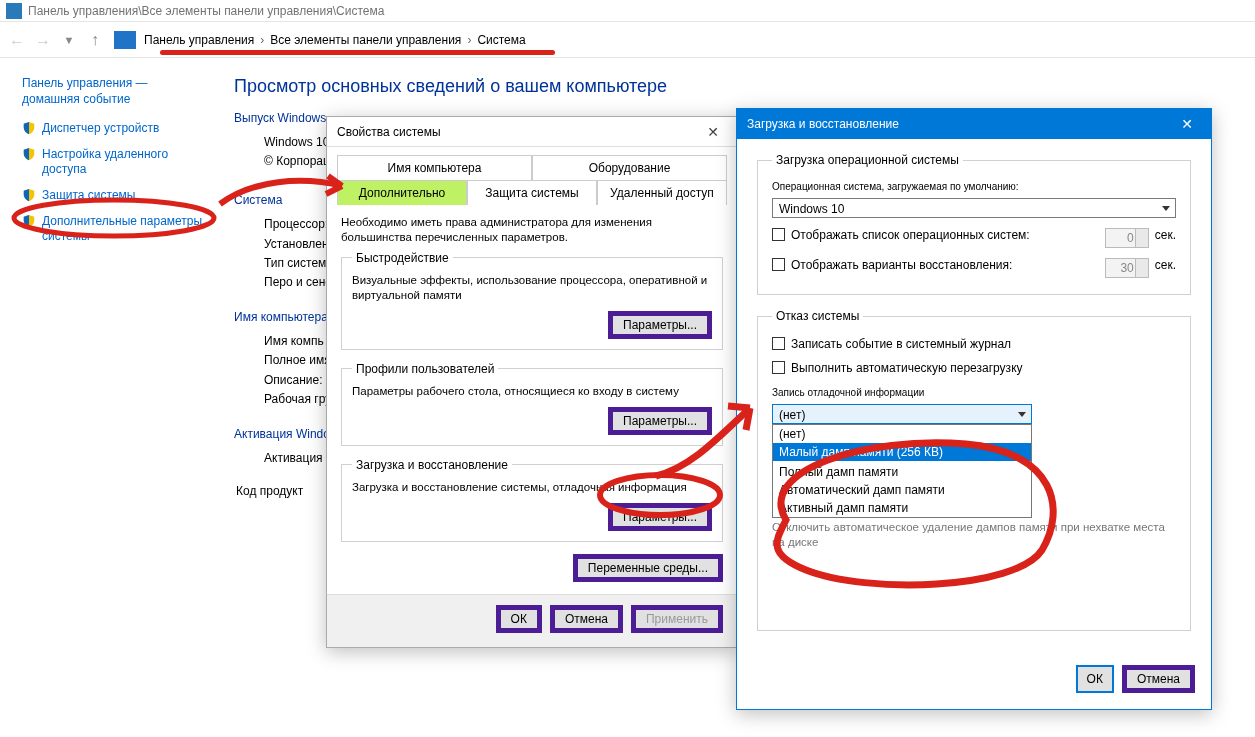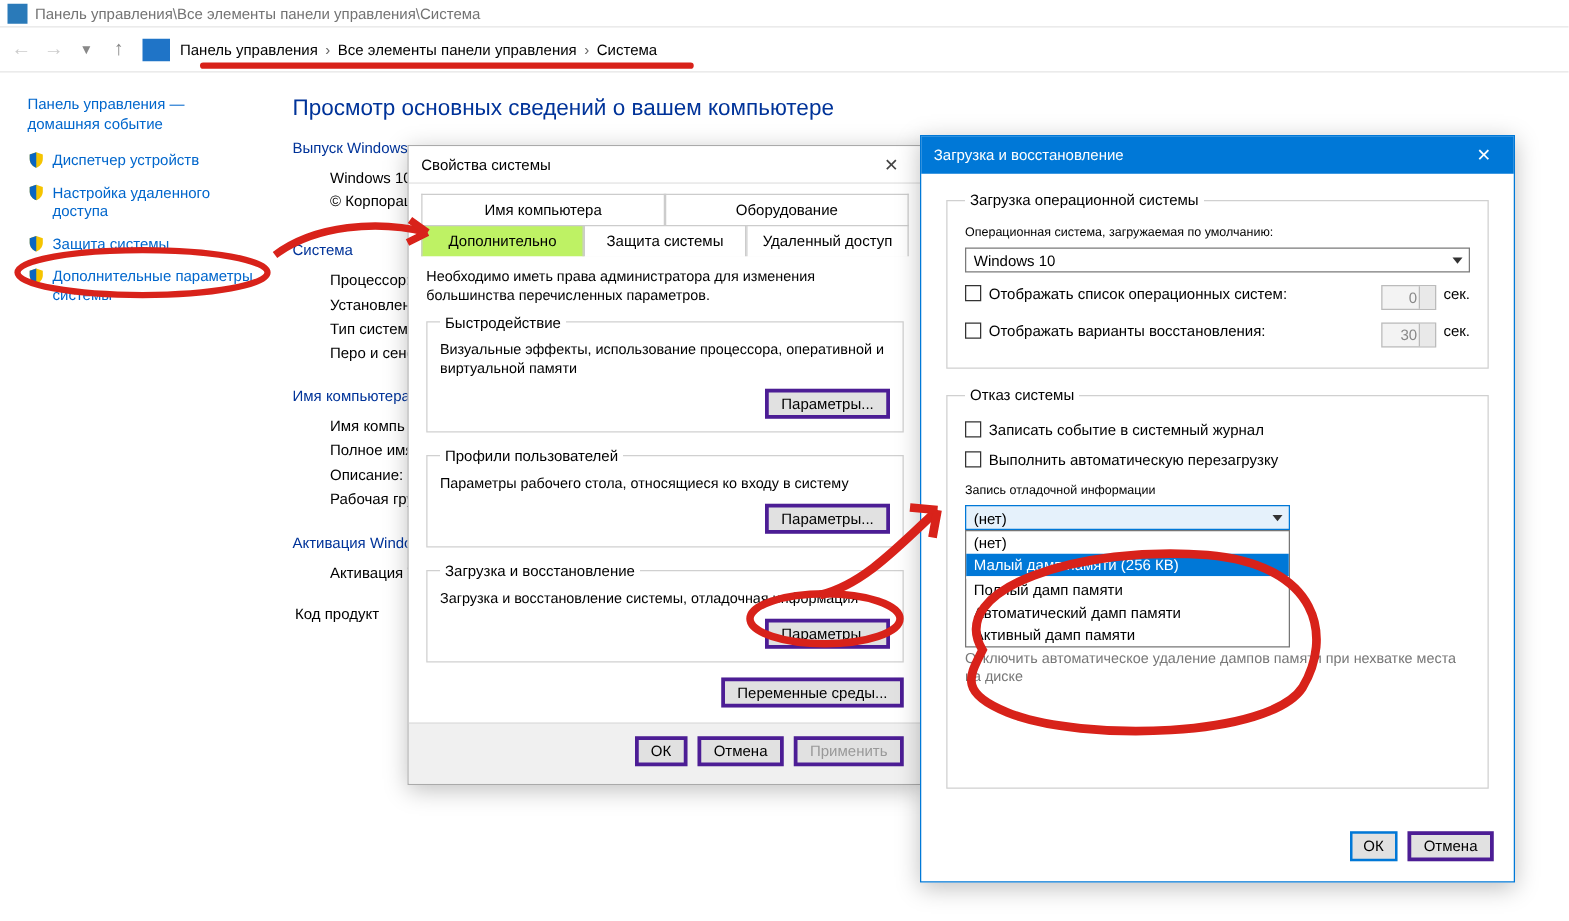--- a/index.html
+++ b/index.html
@@ -30,21 +30,21 @@
 .dlg-title { height: 30px; display: flex; align-items: center; justify-content: space-between; padding: 0 10px; font-size: 12px; background: #fff; border-bottom: 1px solid #ddd; gap: 43px; }
 .close-x { width: 28px; height: 20px; display: flex; align-items: center; justify-content: center; font-size: 14px; color: #444; }
 .tab-row { display: flex; border-bottom: 1px solid #ccc; }
 .tab { flex: 1; text-align: center; padding: 5px 4px; font-size: 12px; border: 1px solid #ccc; border-bottom: none; background: #fff; margin-bottom: -1px; }
 .tab.active { background: #bef264; border-top: 1px solid #ccc; position: relative; z-index: 2; }
 .dlg-body { padding: 10px 14px 12px; font-size: 12px; background:#fff; }
 .note { color: #000; font-size: 11.5px; margin-bottom: 6px; line-height: 1.3; }
 fieldset.group { border: 1px solid #d0d0d0; padding: 8px 10px 10px; margin-bottom: 12px; }
 fieldset.group legend { font-size: 12px; padding: 0 4px; }
 .group-text { font-size: 11.5px; margin-bottom: 8px; line-height: 1.3; }
-.btn { font-size: 12px; padding: 2px 10px; background: #e1e1e1; border: 3px solid #4c1d95; cursor: pointer; }
+.btn { font-size: 12px; padding: 2px 10px; background: #e1e1e1; border: 5px solid #4c1d95; cursor: pointer; }
 .btn.default { border: 2px solid #0078d7; padding: 1px 9px; }
 .btn-row-right { text-align: right; }
 .dlg-footer { padding: 10px 14px 14px; display: flex; justify-content: flex-end; gap: 8px; background: #f0f0f0; border-top: 1px solid #ddd; }
 
 .dialog2 { position: absolute; left: 736px; top: 108px; width: 476px; background: #fff; border: 1px solid #0078d7; box-shadow: 0 4px 18px rgba(0,0,0,.25); z-index: 200; }
 .dlg2-title { height: 30px; background: #0078d7; color: #fff; display: flex; align-items: center; justify-content: space-between; padding: 0 10px; font-size: 12px; }
 .dlg2-title .close-x { color: #fff; }
 .dlg2-body { padding: 14px 20px 10px; }
 fieldset.fs2 { border: 1px solid #d0d0d0; padding: 14px 14px 16px; margin-bottom: 14px; }
 fieldset.fs2 legend { padding: 0 4px; }

